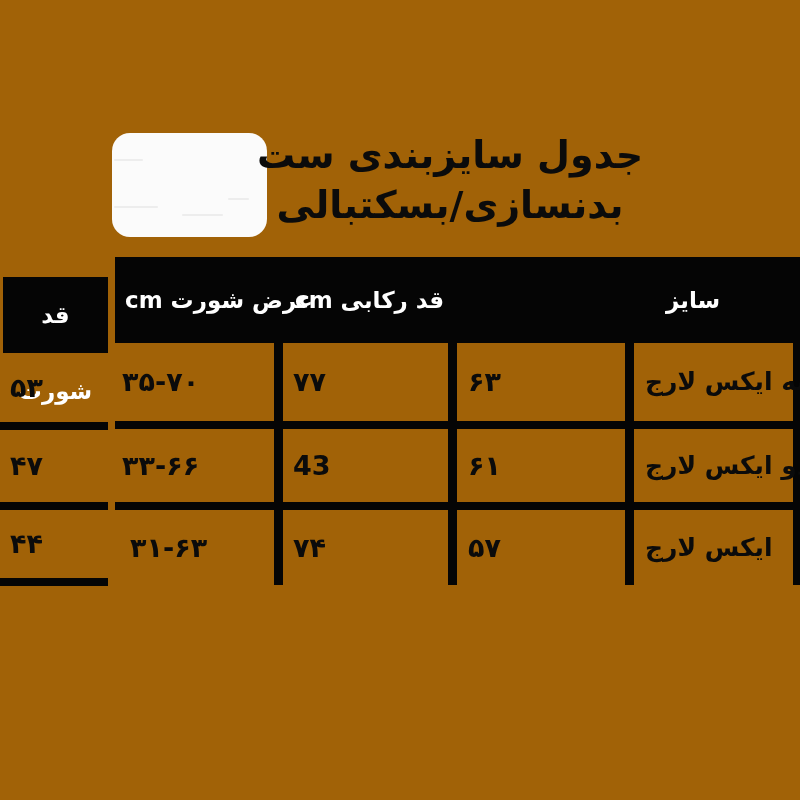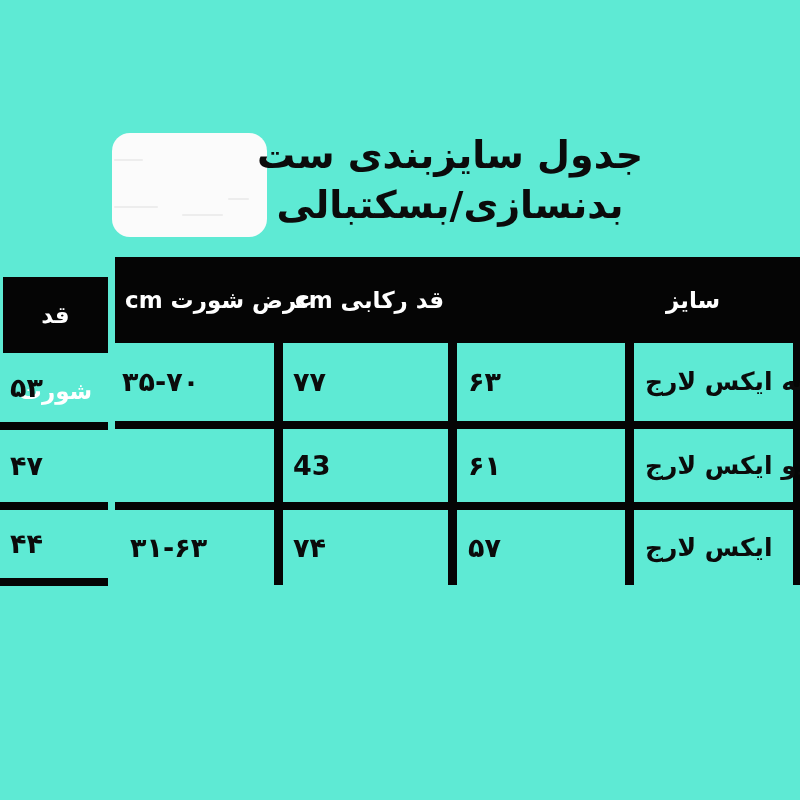--- a/index.html
+++ b/index.html
@@ -2,21 +2,21 @@
 <html lang="fa"><head>
 <meta charset="utf-8">
 <style>
   html,body{margin:0;padding:0;}
   body{
     width:800px;height:800px;
     background:#ffffff;
     font-family:"DejaVu Sans", sans-serif;
     overflow:hidden;
   }
-  .page{position:relative;width:800px;height:800px;background:#5eead4;overflow:hidden;}
+  .page{position:relative;width:800px;height:800px;background:#a16207;overflow:hidden;}
 
   
   .watermark{position:absolute;left:112px;top:133px;width:155px;height:104px;
     background:#fbfbfb;border-radius:18px;}
   .watermark .wline{position:absolute;height:2px;background:#ededed;border-radius:1px;}
 
   .title{
     position:absolute;left:150px;top:130px;width:600px;
     text-align:center;direction:rtl;
     font-weight:bold;font-size:38px;line-height:50px;color:#0b0b0b;
@@ -83,20 +83,21 @@
 
   <div class="cell name r1" style="left:645px;">سه ایکس لارج</div>
   <div class="cell r1" style="left:468px;">۶۳</div>
   <div class="cell r1" style="left:293px;">۷۷</div>
   <div class="cell r1" style="left:122px;">۳۵-۷۰</div>
   <div class="cell lr1" style="left:10px;">۵۳</div>
 
   <div class="cell name r2" style="left:645px;">دو ایکس لارج</div>
   <div class="cell r2" style="left:468px;">۶۱</div>
   <div class="cell r2" style="left:293px;">43</div>
+  <div class="cell r2" style="left:122px;">۳۳-۶۶</div>
   <div class="cell lr2" style="left:10px;">۴۷</div>
 
   <div class="cell name r3" style="left:645px;">ایکس لارج</div>
   <div class="cell r3" style="left:468px;">۵۷</div>
   <div class="cell r3" style="left:293px;">۷۴</div>
   <div class="cell r3" style="left:130px;">۳۱-۶۳</div>
   <div class="cell lr3" style="left:10px;">۴۴</div>
 
 </div>
 

